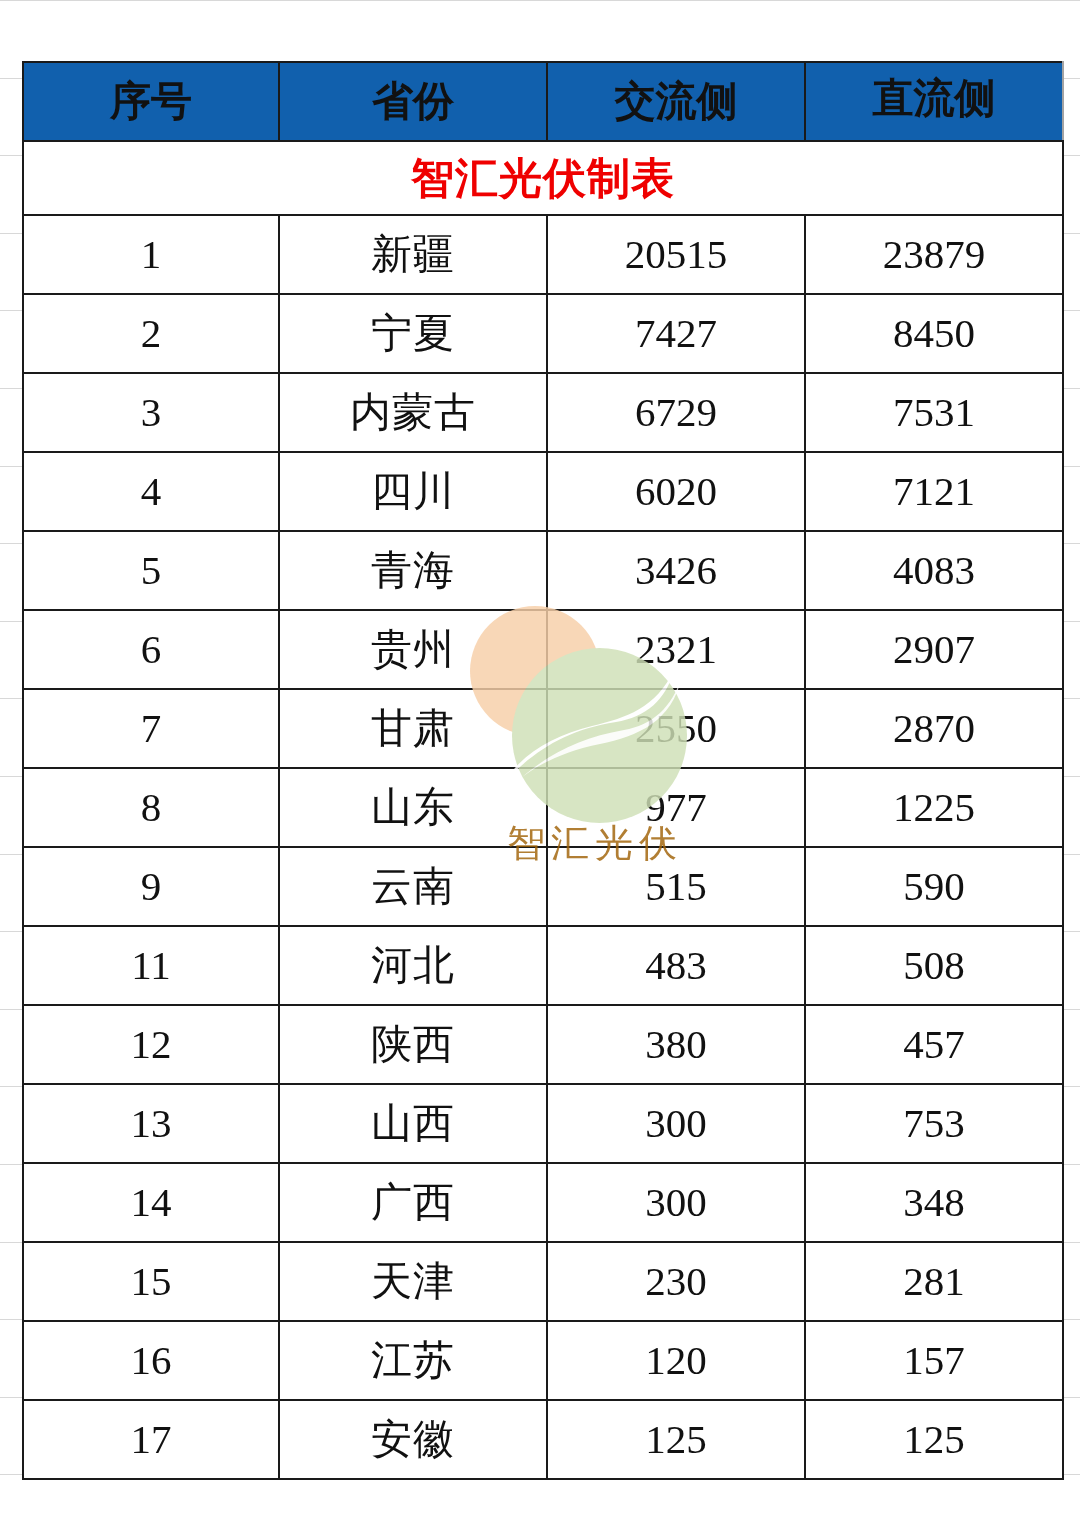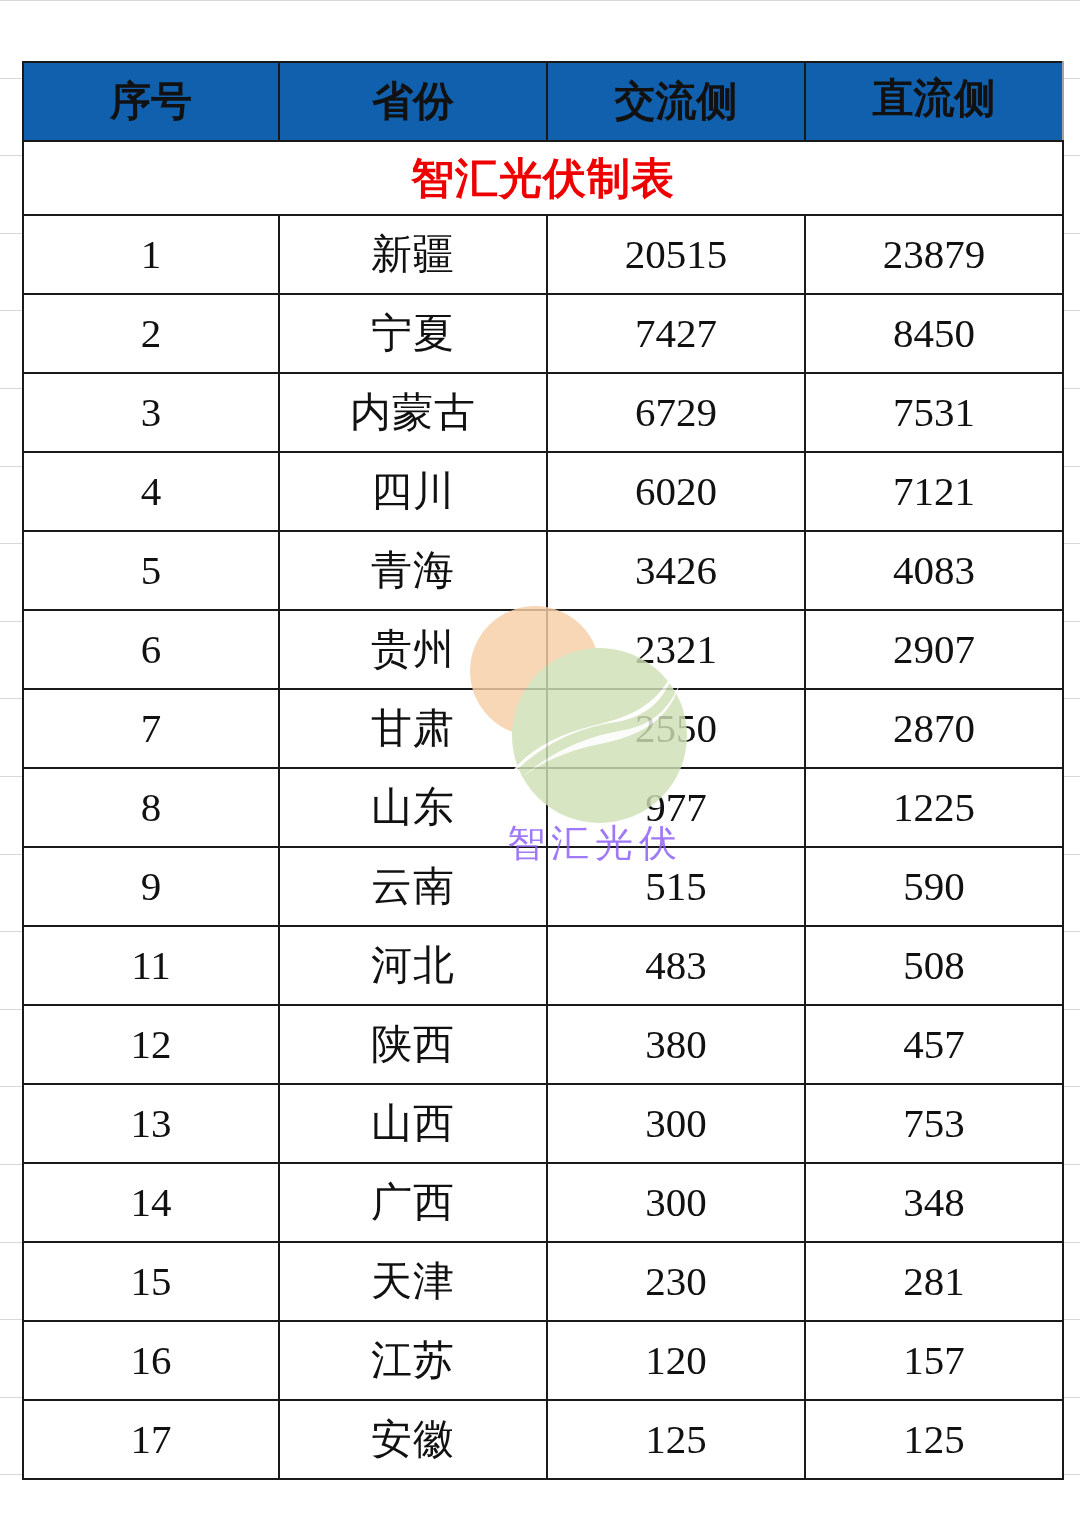--- a/index.html
+++ b/index.html
@@ -126,21 +126,21 @@
     height: 170px;
   }
   .watermark .wm-text {
     position: absolute;
     left: 10px;
     top: 218px;
     width: 270px;
     text-align: center;
     font-family: "Liberation Serif", serif;
     font-size: 38px;
-    color: #8b5cf6;
+    color: #a16207;
     letter-spacing: 6px;
     white-space: nowrap;
   }
 </style>
 </head>
 <body>
 
 <div class="sheet-bg"></div>
 
 <div class="table-wrap">

